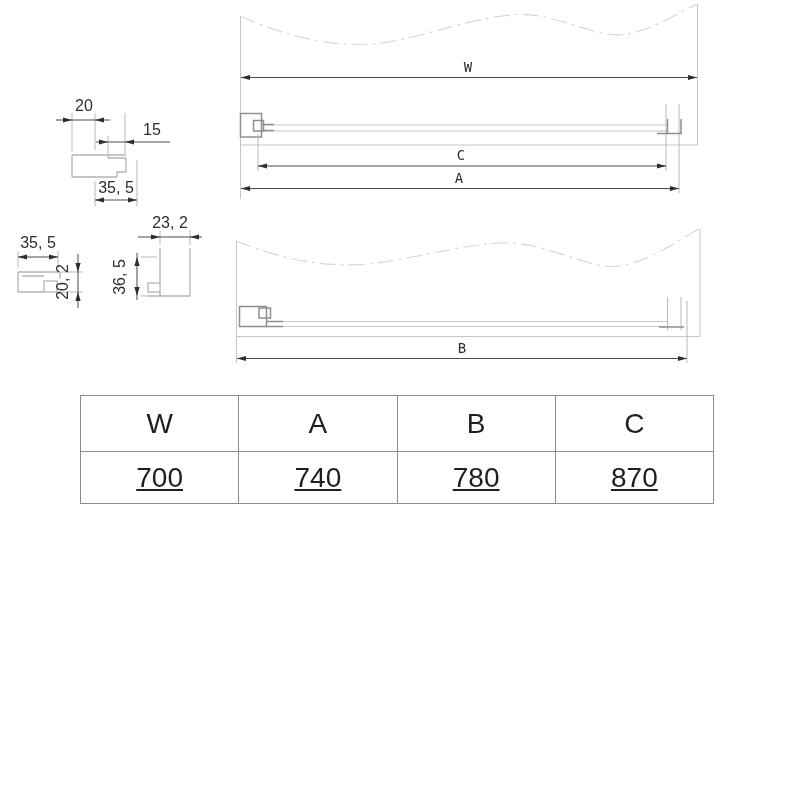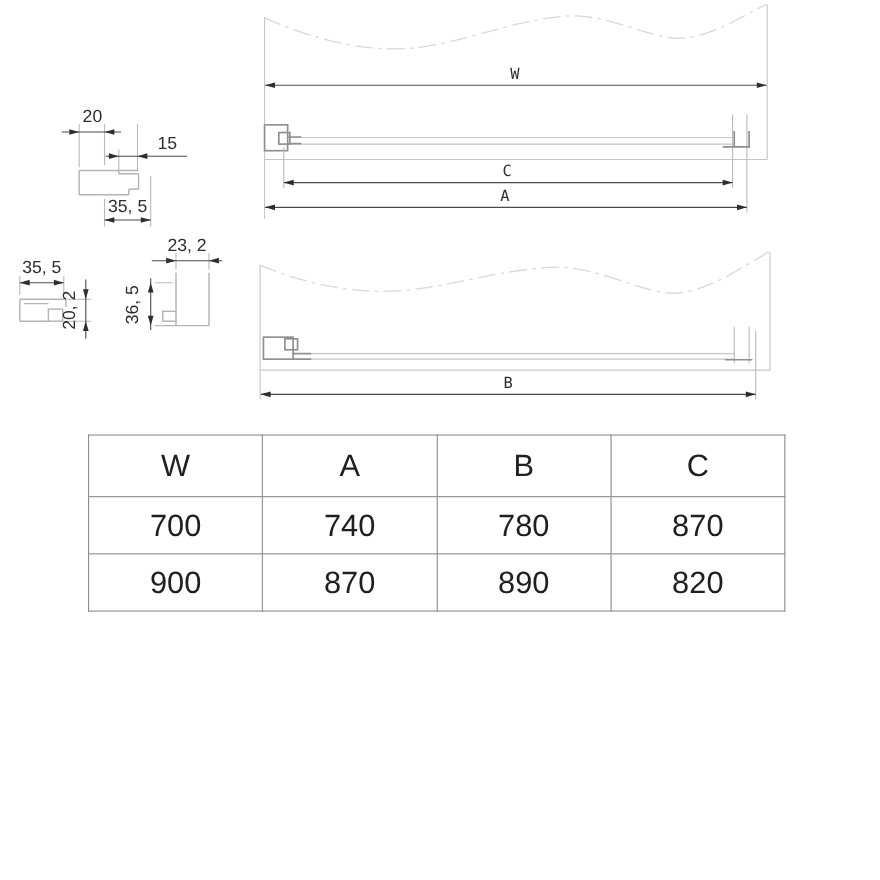--- a/index.html
+++ b/index.html
@@ -14,21 +14,21 @@
   .profile{stroke:#b4b4b4;stroke-width:1.3;fill:none;}
   .bracket{stroke:#8f8f8f;stroke-width:1.5;fill:none;}
   .wave{stroke:#d8d8d8;stroke-width:1.2;fill:none;stroke-dasharray:16 5 3 5;}
   .arrow{fill:#2e2e2e;stroke:none;}
   
   .dim-table{position:absolute;left:80px;top:395px;width:634px;border-collapse:collapse;
              table-layout:fixed;color:#1f1f1f;}
   .dim-table td,.dim-table th{border:1px solid #8c8c8c;text-align:center;vertical-align:middle;
              font-weight:normal;font-size:28px;padding:0;}
   .dim-table th{height:55px;}
-  .dim-table td{height:51px;}
+  .dim-table td{height:51px;text-decoration:underline;}
 </style>
 </head>
 <body>
 
 <div class="stage">
 
   <svg width="800" height="392" viewBox="0 0 800 392">
 
     <g>
       <path class="wave" d="M240,16 C285,36 330,47 372,44 C415,41 460,20 510,15 C545,11 575,28 607,34 C640,40 678,12 697,4"></path>
@@ -159,22 +159,16 @@
         <th>C</th>
       </tr>
     </thead>
     <tbody>
       <tr>
         <td>700</td>
         <td>740</td>
         <td>780</td>
         <td>870</td>
       </tr>
-      <tr>
-        <td>900</td>
-        <td>870</td>
-        <td>890</td>
-        <td>820</td>
-      </tr>
     </tbody>
   </table>
 
 </div>
 
 </body></html>

